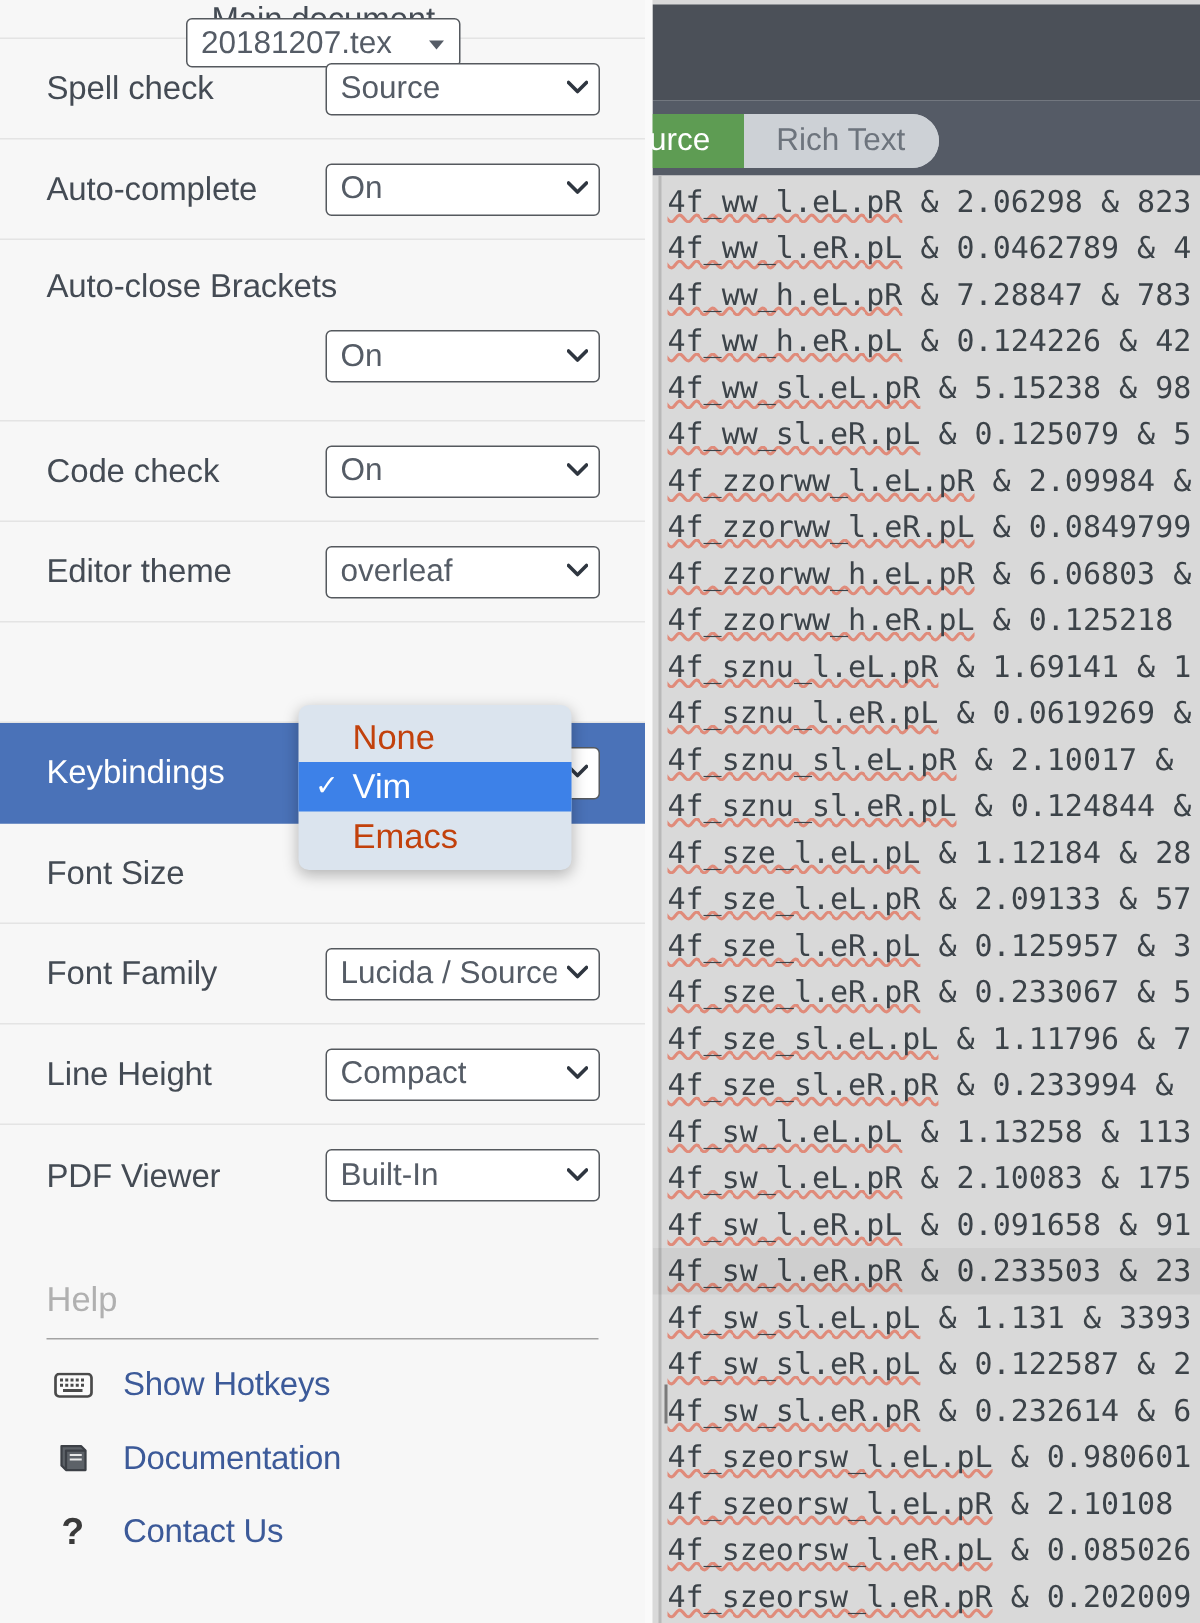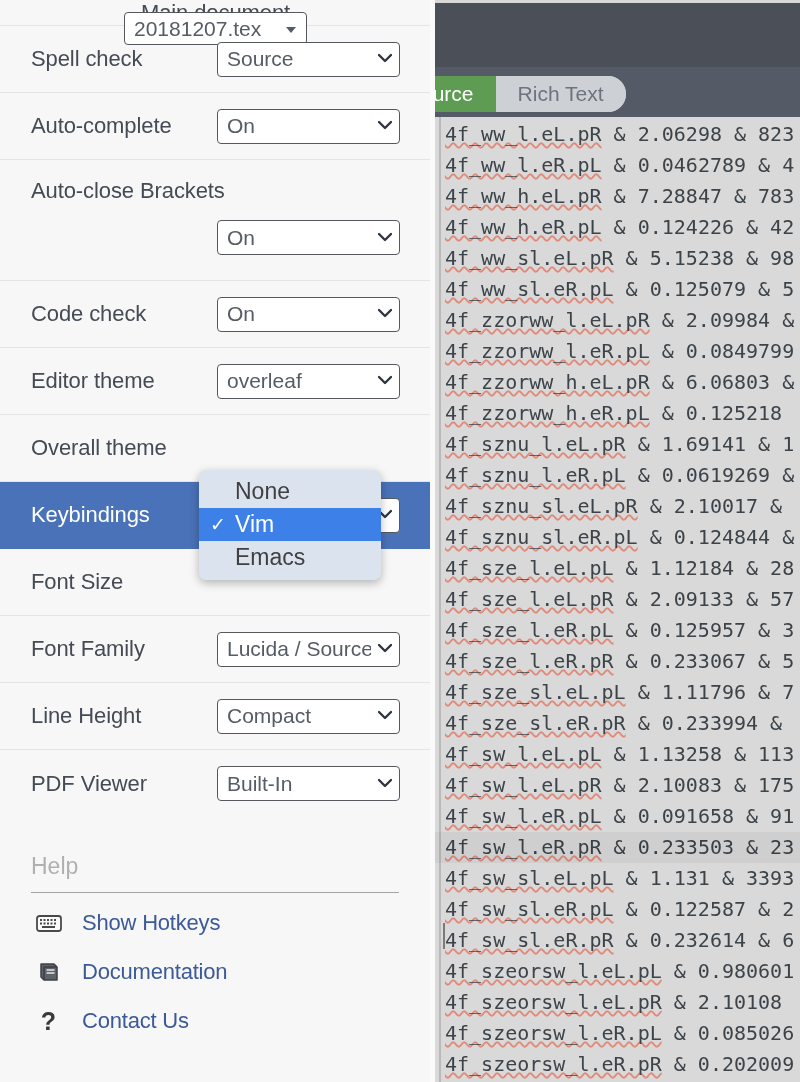--- a/index.html
+++ b/index.html
@@ -137,21 +137,21 @@
     z-index: 50;
     box-sizing: border-box;
   }
   .dd-item {
     position: relative;
     height: 33px;
     display: flex;
     align-items: center;
     padding-left: 36px;
     font-size: 23px;
-    color: #404040;
+    color: #c2410c;
     box-sizing: border-box;
   }
   .dd-item.selected {
     background: #3d81e8;
     color: #ffffff;
   }
   .dd-check {
     position: absolute;
     left: 11px;
     top: 50%;
@@ -383,21 +383,20 @@
         <span class="select-value">overleaf</span>
         <span class="chev">
           <svg viewBox="0 0 14 14" width="14" height="14">
               <path d="M1 4 L7 10 L13 4" stroke="#2f3640" stroke-width="2.4" fill="none" stroke-linecap="round" stroke-linejoin="round"></path>
             </svg>
         </span>
       </div>
     </div>
 
     <div class="setting-row">
-      <span class="setting-label">Overall theme</span>
     </div>
 
     <div class="setting-row highlighted">
       <span class="setting-label">Keybindings</span>
       <div class="select-box">
         <span class="select-value">Vim</span>
         <span class="chev">
           <svg viewBox="0 0 14 14" width="14" height="14">
               <path d="M1 4 L7 10 L13 4" stroke="#2f3640" stroke-width="2.4" fill="none" stroke-linecap="round" stroke-linejoin="round"></path>
             </svg>

